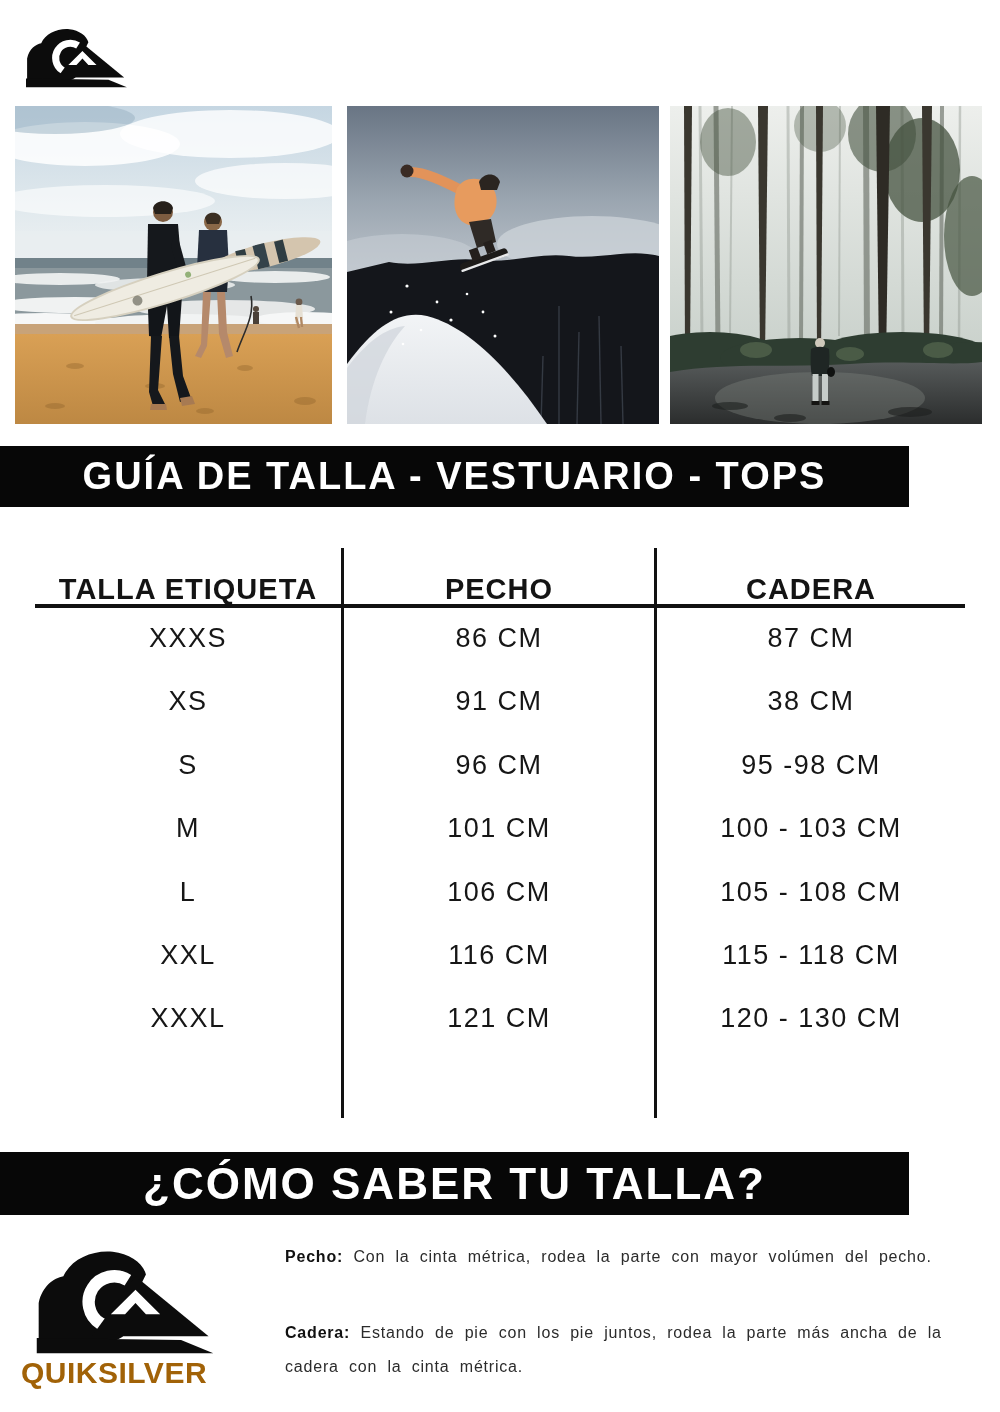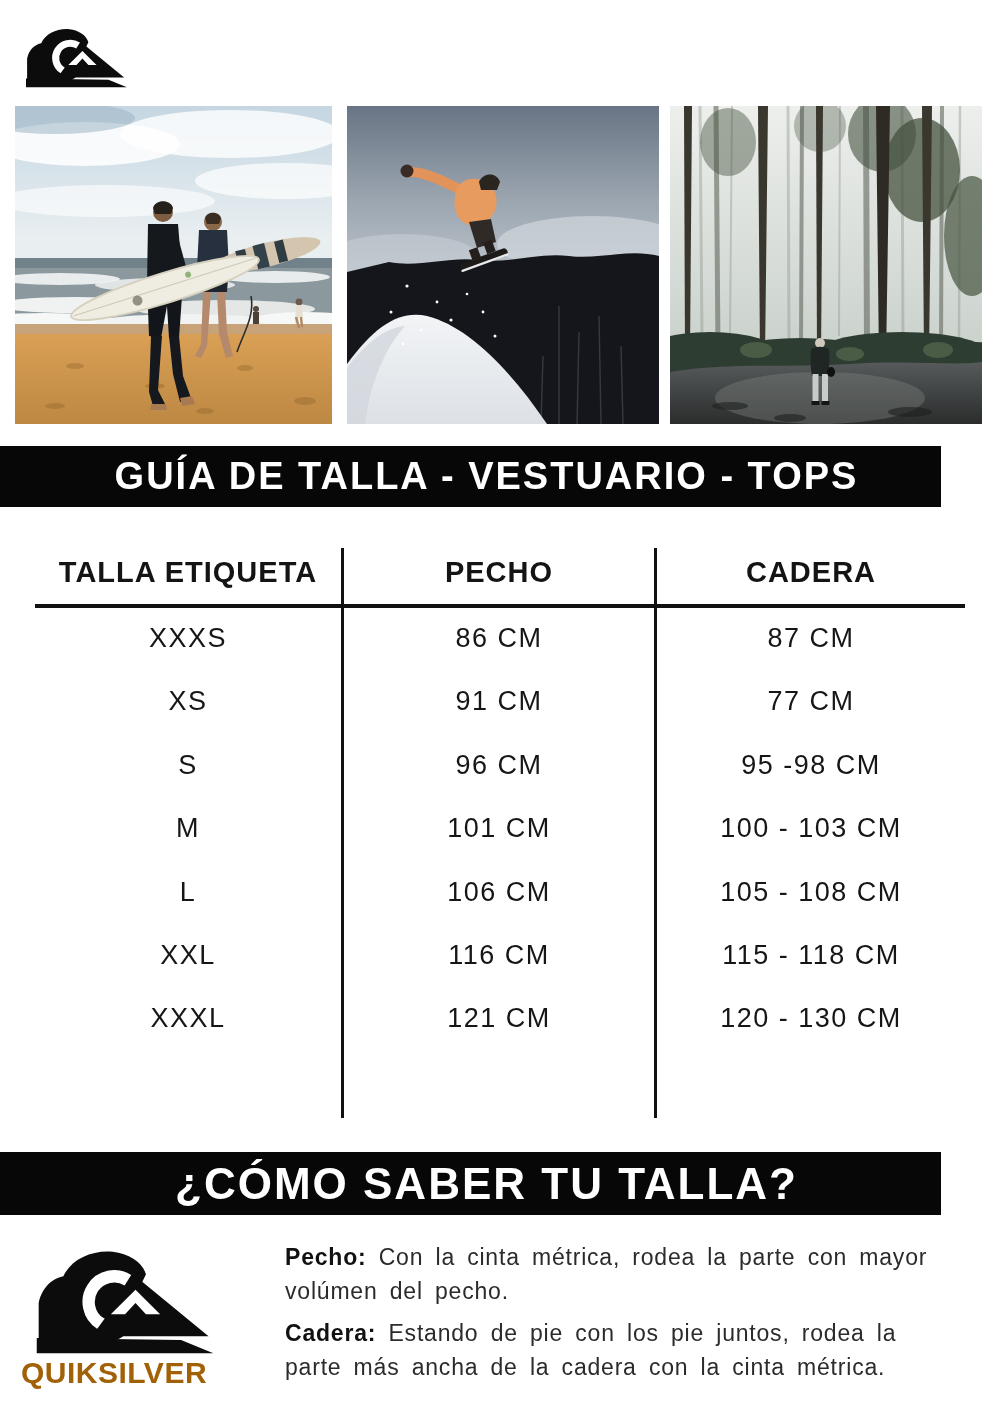--- a/index.html
+++ b/index.html
@@ -1,40 +1,40 @@
 <!DOCTYPE html>
 <html><head>
 <meta charset="utf-8">
 <style>
   html,body{margin:0;padding:0;background:#ffffff;}
   .page{position:relative;width:1000px;height:1412px;background:#ffffff;overflow:hidden;
         font-family:"Liberation Sans", sans-serif;color:#141414;}
   .abs{position:absolute;}
   
   .banner{left:0;width:909px;background:#070707;color:#ffffff;text-align:center;
-          font-weight:700;letter-spacing:2px;padding-left:32px;}
+          font-weight:700;letter-spacing:2px;}
   .banner1{top:446px;height:61px;line-height:61px;font-size:38px;}
   .banner2{top:1152px;height:63px;line-height:63px;font-size:44px;}
   
   .photo{top:106px;height:318px;overflow:hidden;background:#dfe5e8;}
   .photo svg{display:block;}
   
-  .th{top:550px;height:44px;line-height:44px;text-align:center;font-weight:700;
+  .th{top:567px;height:44px;line-height:44px;text-align:center;font-weight:700;
       font-size:29px;letter-spacing:1px;}
   .c1{left:35px;width:306px;} .c2{left:344px;width:310px;} .c3{left:657px;width:308px;}
   .hrule{left:35px;top:604px;width:930px;height:4px;background:#111;}
   .vrule{top:548px;width:3px;height:570px;background:#111;}
   .rows{left:0;top:607px;width:1000px;}
   .row{position:relative;height:63.4px;}
   .cell{position:absolute;top:0;height:63.4px;line-height:63.4px;text-align:center;
         font-size:27px;font-weight:400;letter-spacing:1.5px;color:#161616;}
   
   .wordmark{left:16px;top:1356px;width:196px;text-align:center;font-size:30px;
             font-weight:700;letter-spacing:0.5px;color:#a16207;}
-  .para{left:285px;width:665px;font-size:23px;line-height:34px;letter-spacing:0.8px;
+  .para{left:285px;width:665px;font-size:16px;line-height:34px;letter-spacing:0.8px;
         word-spacing:5px;color:#2b2b2b;}
   .para b{color:#111;font-weight:700;}
   .p1{top:1240px;} .p2{top:1316px;}
 </style>
 </head>
 <body>
 
 <div class="page">
 
   <div class="abs" style="left:22px;top:26px;width:110px;height:64px;">
@@ -276,21 +276,21 @@
 
   <div class="abs rows">
     <div class="row">
       <div class="cell c1">XXXS</div>
       <div class="cell c2">86 CM</div>
       <div class="cell c3">87 CM</div>
     </div>
     <div class="row">
       <div class="cell c1">XS</div>
       <div class="cell c2">91 CM</div>
-      <div class="cell c3">77 CM</div>
+      <div class="cell c3">38 CM</div>
     </div>
     <div class="row">
       <div class="cell c1">S</div>
       <div class="cell c2">96 CM</div>
       <div class="cell c3">95 -98 CM</div>
     </div>
     <div class="row">
       <div class="cell c1">M</div>
       <div class="cell c2">101 CM</div>
       <div class="cell c3">100 - 103 CM</div>

